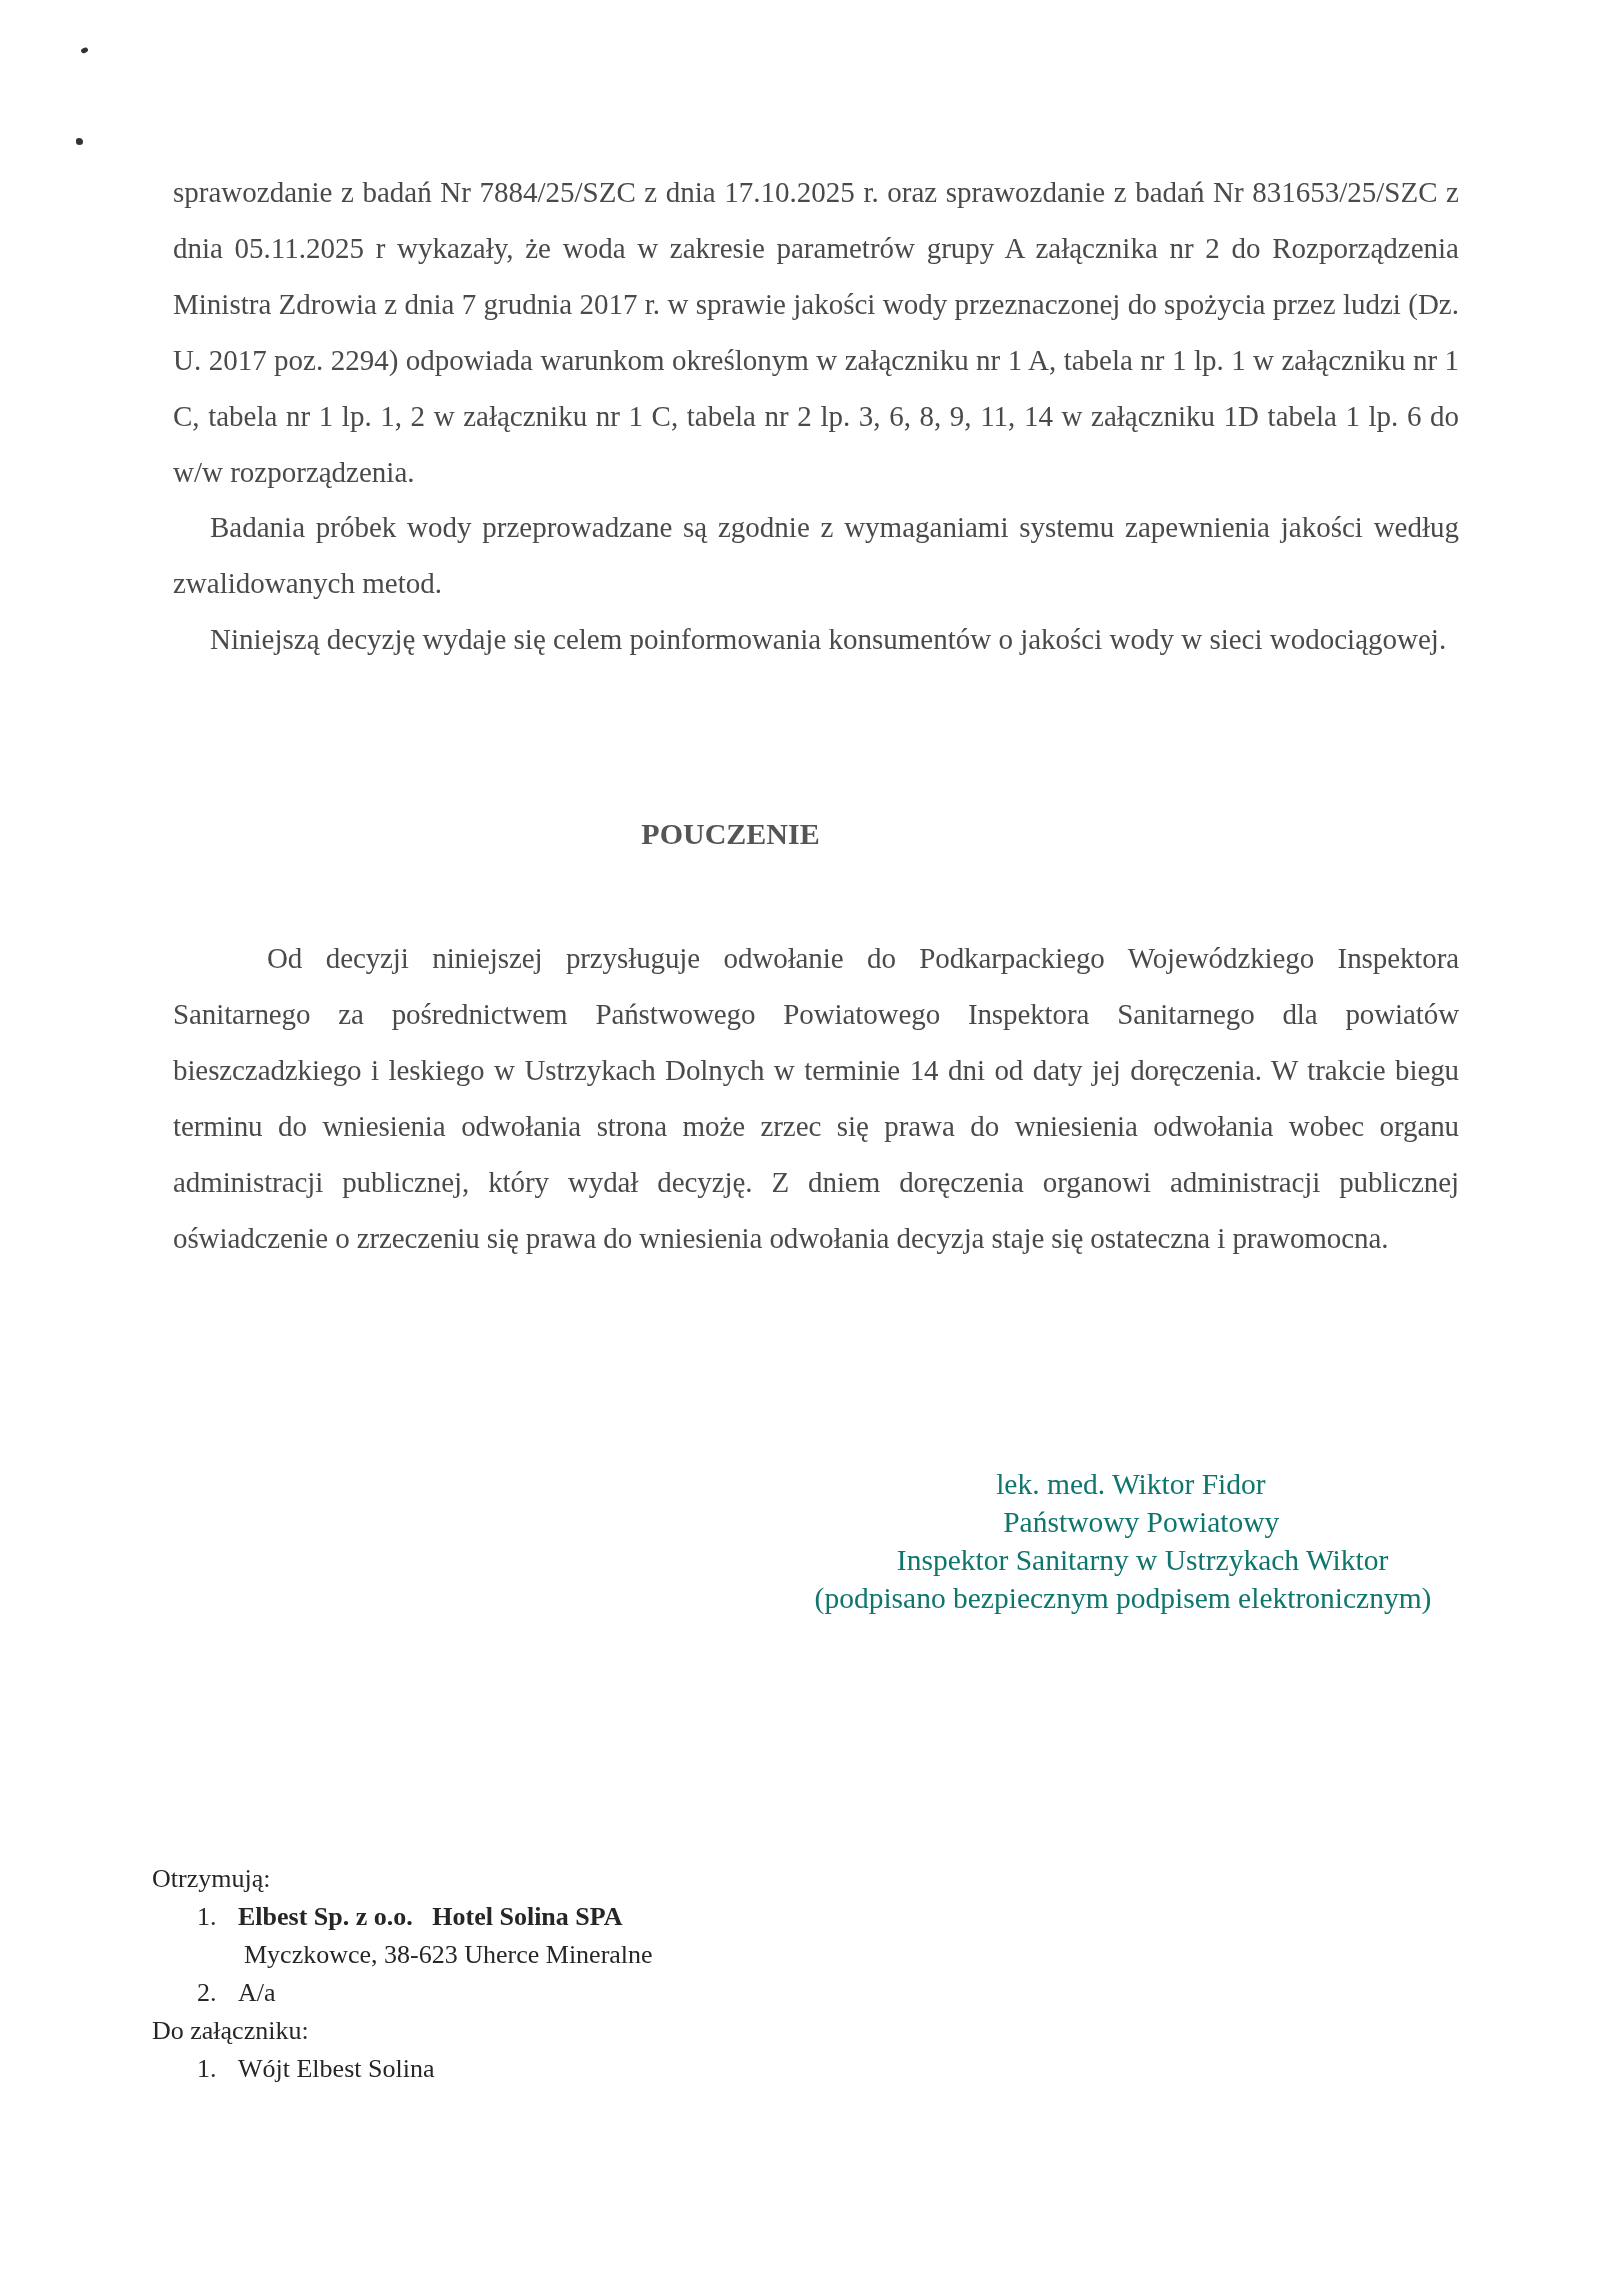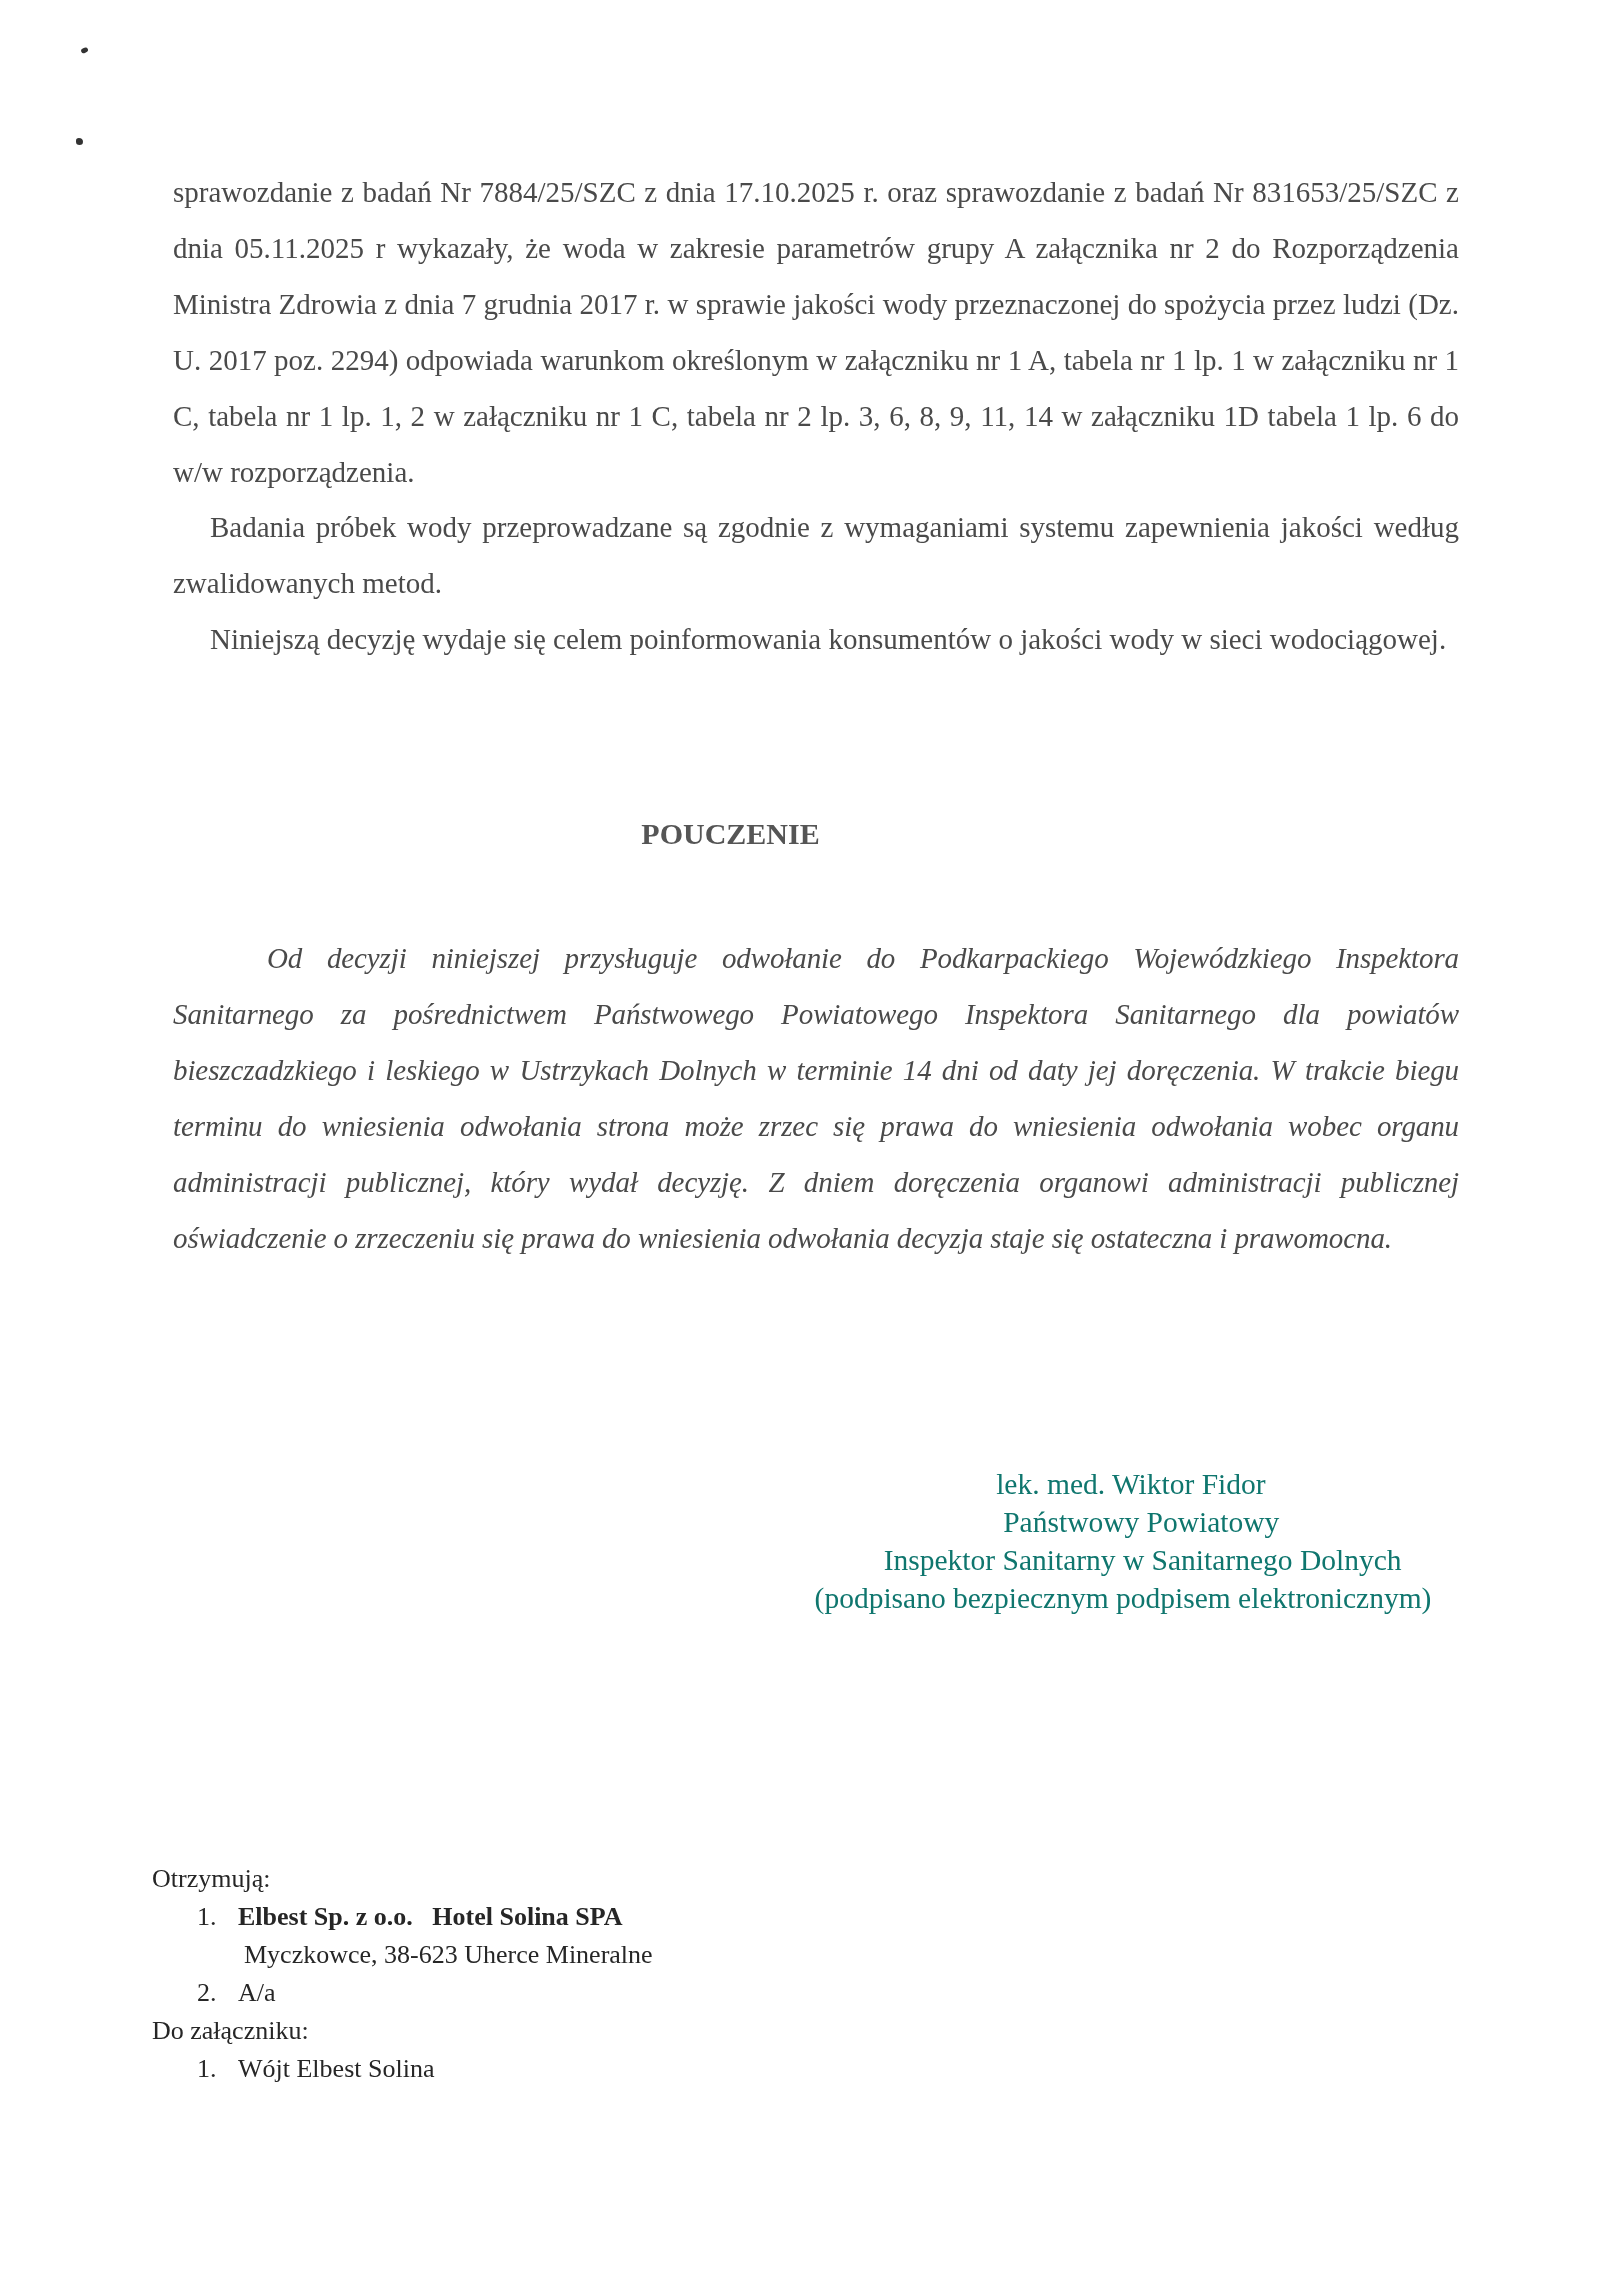--- a/index.html
+++ b/index.html
@@ -5,21 +5,21 @@
   html, body { margin:0; padding:0; background:#ffffff; }
   body { width:1623px; height:2295px; position:relative; overflow:hidden;
          font-family:"Liberation Serif", "DejaVu Serif", serif; color:#4a4a4a; }
   .speck { position:absolute; background:#333; border-radius:40% 60% 50% 50%; }
   .speck1 { left:81px; top:48px; width:6.5px; height:4.6px; transform:rotate(-25deg); }
   .speck2 { left:76px; top:138px; width:7.2px; height:6.5px; }
 
   .body-block { position:absolute; left:157px; width:1318px; font-size:29px; line-height:56px; }
   .p { margin:16px; text-align:justify; text-align-last:left; }
   .p.indent { text-indent:37px; }
-  .p.indent-wide { text-indent:94px;font-style:italic; }
+  .p.indent-wide { text-indent:94px; }
   .block1 { top:148px; }
   .block2 { top:483px; }
   .block3 { top:595px; }
 
   .heading { position:absolute; top:817px; left:0; width:1623px; text-align:center;
              font-weight:bold; font-size:30px; color:#555; padding-left:4px; }
   .heading span { position:relative; left:-85px; }
 
   .block4 { top:914px; letter-spacing:-0.1px; }
 
@@ -55,21 +55,21 @@
   <span>POUCZENIE</span>
 </div>
 
 <div class="body-block block4">
   <p class="p indent-wide">Od decyzji niniejszej przysługuje odwołanie do Podkarpackiego Wojewódzkiego Inspektora Sanitarnego za pośrednictwem Państwowego Powiatowego Inspektora Sanitarnego dla powiatów bieszczadzkiego i leskiego w Ustrzykach Dolnych w terminie 14 dni od daty jej doręczenia. W trakcie biegu terminu do wniesienia odwołania strona może zrzec się prawa do wniesienia odwołania wobec organu administracji publicznej, który wydał decyzję. Z dniem doręczenia organowi administracji publicznej oświadczenie o zrzeczeniu się prawa do wniesienia odwołania decyzja staje się ostateczna i prawomocna.</p>
 </div>
 
 <div class="signature">
   <div style="position:relative;left:7.9px;">lek. med. Wiktor Fidor</div>
   <div style="position:relative;left:18.3px;">Państwowy Powiatowy</div>
-  <div style="position:relative;left:19.6px;">Inspektor Sanitarny w Sanitarnego Dolnych</div>
+  <div style="position:relative;left:19.6px;">Inspektor Sanitarny w Ustrzykach Wiktor</div>
   <div>(podpisano bezpiecznym podpisem elektronicznym)</div>
 </div>
 
 <div class="recipients">
   <div class="row">Otrzymują:</div>
   <div class="row">
     <span class="num">1.</span>
     <span style="white-space:pre;font-weight:bold;">Elbest Sp. z o.o.   Hotel Solina SPA</span>
   </div>
   <div class="row cont">Myczkowce, 38-623 Uherce Mineralne</div>

